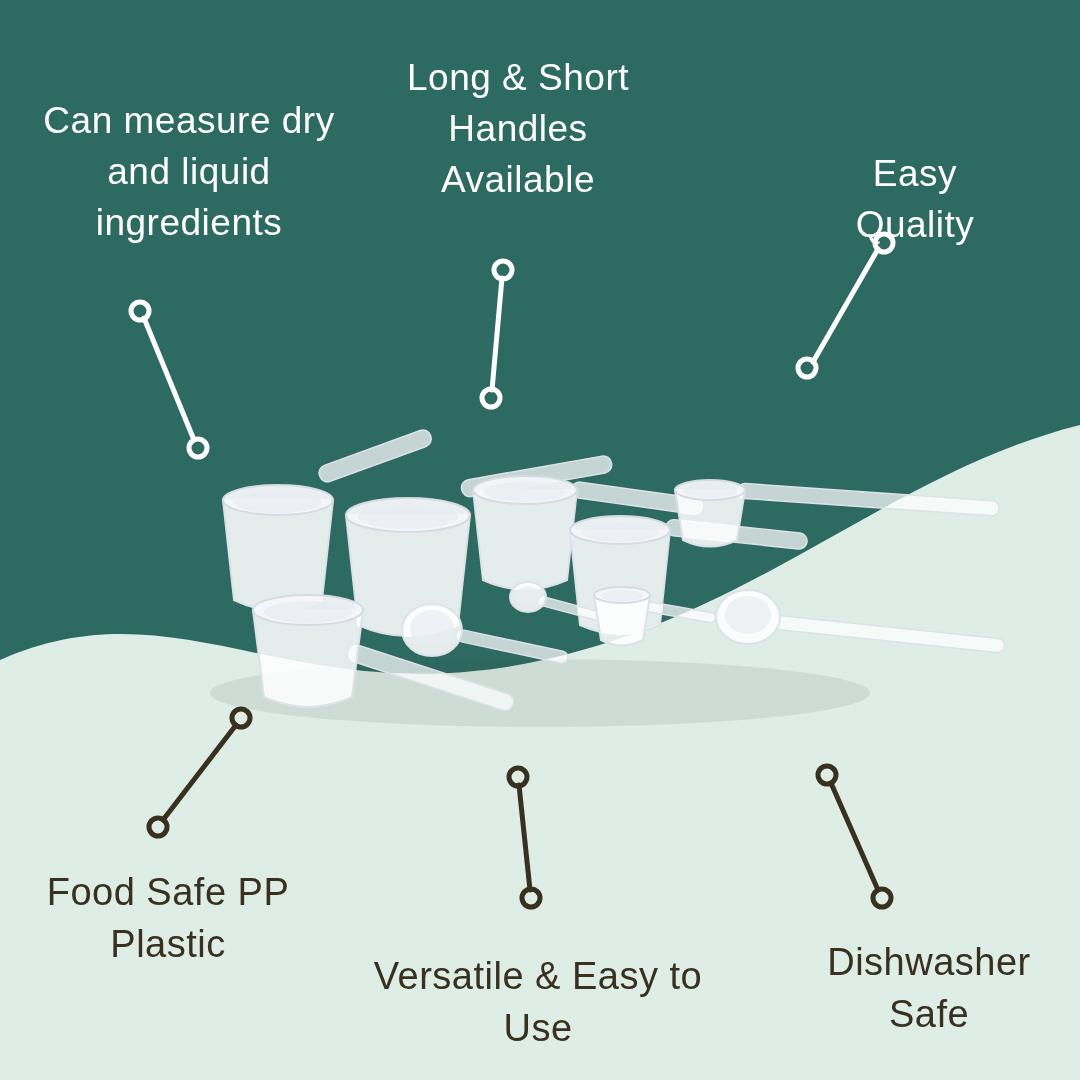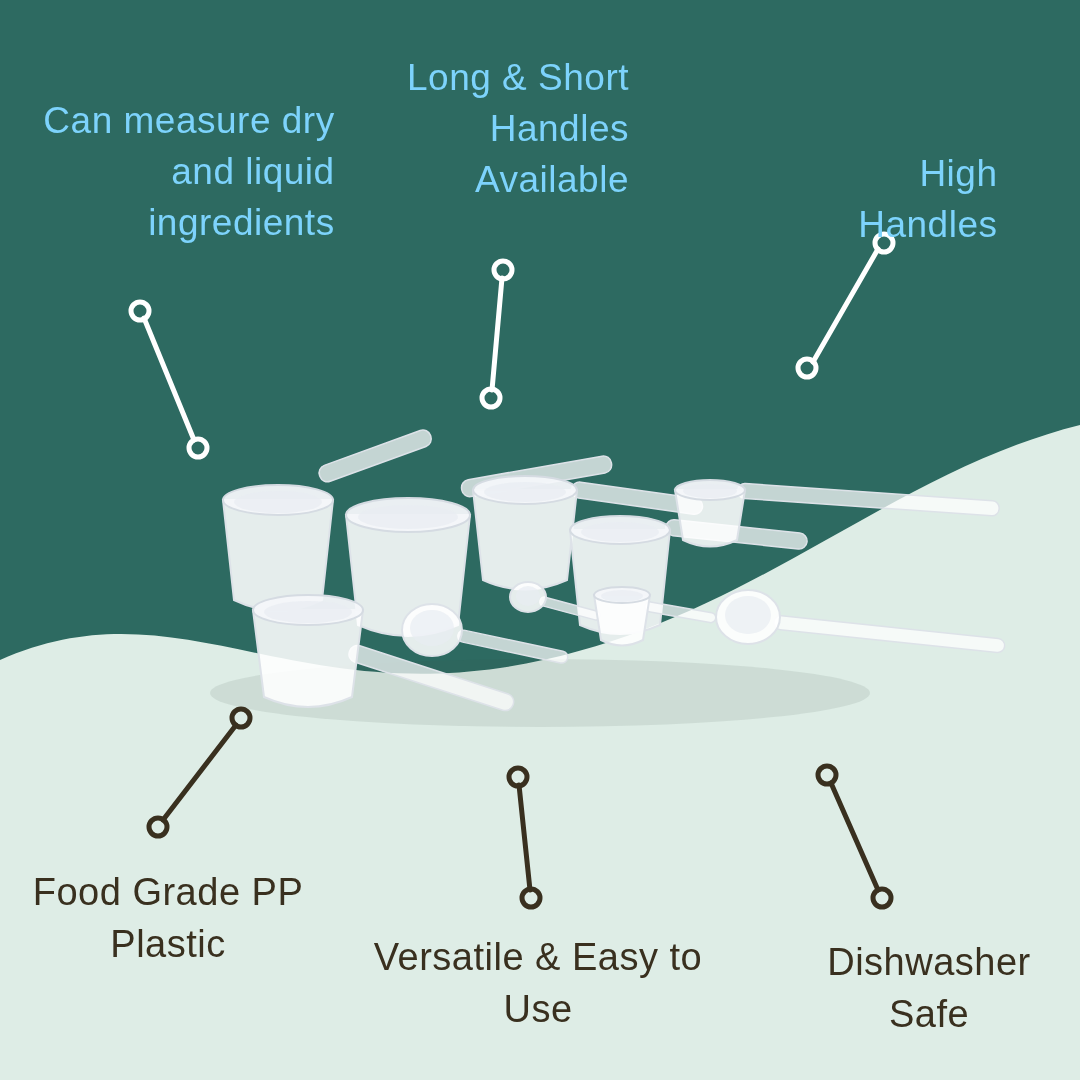--- a/index.html
+++ b/index.html
@@ -10,21 +10,21 @@
   }
   .layer{position:absolute;left:0;top:0;width:1080px;height:1080px;}
   .callout-label{
     position:absolute;
     transform:translateX(-50%);
     text-align:center;
     white-space:pre-line;
     line-height:1.38;
     letter-spacing:0.5px;
   }
-  .callout-label.light{color:#7dd3fc;font-size:37px;text-align:right;}
+  .callout-label.light{color:#ffffff;font-size:37px;}
   .callout-label.dark{color:#39301F;font-size:38px;}
   svg{display:block;}
   .leader-light{stroke:#FFFFFF;}
   .leader-dark{stroke:#39301F;}
   .leader-line{stroke-width:5;stroke-linecap:round;}
   .leader-dot{fill:none;stroke-width:5;}
   .cup-body{fill:#FFFFFF;fill-opacity:0.88;stroke:#DDE2E8;stroke-width:2;}
   .cup-rim{fill:#F4F7FA;fill-opacity:0.95;stroke:#D5DBE2;stroke-width:2;}
   .cup-inner{fill:#E8EDF2;fill-opacity:0.7;}
   .handle{fill:#FFFFFF;fill-opacity:0.72;stroke:#DDE2E8;stroke-width:1.5;}
@@ -147,21 +147,21 @@
 </svg>
 
 <div class="callout-label light" style="left:189px;top:95px;">Can measure dry
 and liquid
 ingredients</div>
 
 <div class="callout-label light" style="left:518px;top:52px;">Long &amp; Short
 Handles
 Available</div>
 
-<div class="callout-label light" style="left:915px;top:148px;">High Handles</div>
+<div class="callout-label light" style="left:915px;top:148px;">Easy Quality</div>
 
-<div class="callout-label dark" style="left:168px;top:866px;">Food Grade PP
+<div class="callout-label dark" style="left:168px;top:866px;">Food Safe PP
 Plastic</div>
 
-<div class="callout-label dark" style="left:538px;top:931px;">Versatile &amp; Easy to
+<div class="callout-label dark" style="left:538px;top:950px;">Versatile &amp; Easy to
 Use</div>
 
 <div class="callout-label dark" style="left:881px;top:936px;margin-left:48px;">Dishwasher Safe</div>
 
 </body></html>

